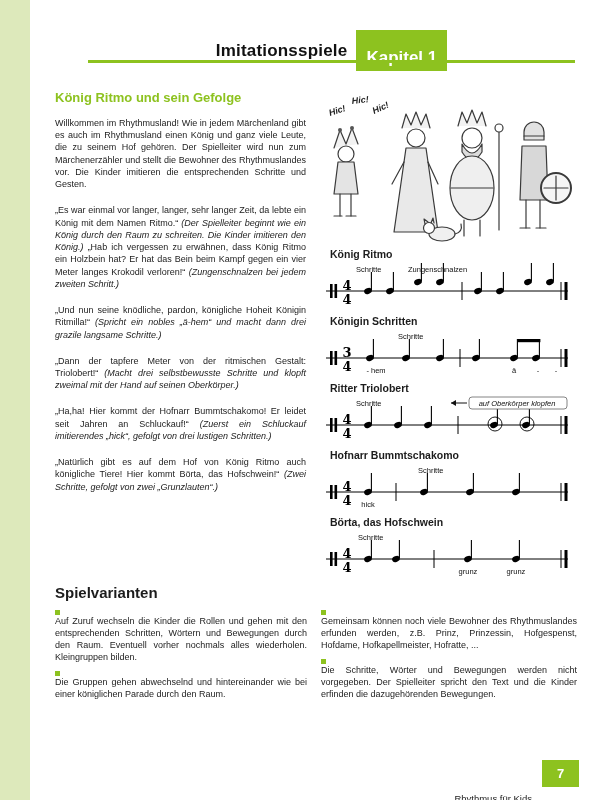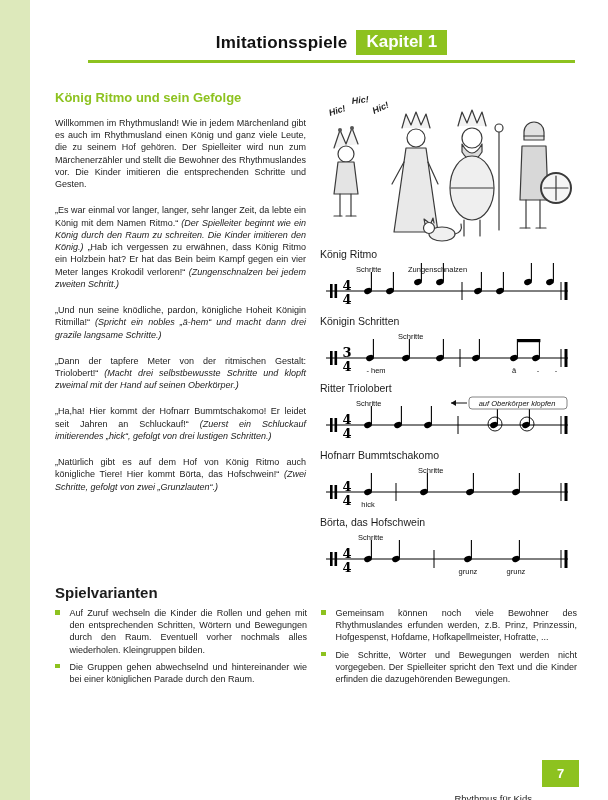--- a/index.html
+++ b/index.html
@@ -8,42 +8,42 @@
   body {
     width:608px; height:800px; position:relative; overflow:hidden;
     background:#ffffff; color:var(--ink);
     font-family:"Liberation Sans", sans-serif;
   }
   .strip { position:absolute; left:0; top:0; width:30px; height:800px; background:var(--strip); }
 
   .header { position:absolute; left:88px; right:33px; top:30px;
     display:flex; justify-content:center; align-items:center; gap:9px; }
   .h-title { font-size:17px; font-weight:bold; color:#111; letter-spacing:.2px; }
-  .h-chip  { background:var(--accent); color:#fff; font-size:17px; font-weight:bold; padding:2px 10px 3px; }
+  .h-chip  { background:var(--accent); color:#fff; font-size:17px; font-weight:bold; padding:18px 10px 3px; }
   .rule { position:absolute; left:88px; right:33px; top:60px; height:3px; background:var(--accent); }
 
   .title { position:absolute; left:55px; top:90px; margin:0;
     font-size:13px; font-weight:bold; color:var(--accent); }
 
   .col-left { position:absolute; left:55px; top:117px; width:251px; }
   .col-left p { margin:0 0 14px; font-size:9px; line-height:1.36; text-align:justify; }
   .it { font-style:italic; }
 
   .col-right { position:absolute; left:318px; top:88px; width:257px; }
   .illo { width:257px; height:158px; position:relative; }
   .staff-section { margin-top:2px; }
-  .staff-title { font-size:10.5px; font-weight:normal; margin:0 0 1px 2px; }
+  .staff-title { font-size:10.5px; font-weight:bold; margin:0 0 1px 12px; }
 
   .variants { position:absolute; left:55px; top:584px; width:522px; }
   .v-head { font-size:15px; font-weight:bold; margin:0 0 6px; }
   .v-cols { display:flex; gap:14px; }
   .v-cols ul { list-style:none; margin:0; padding:0; }
   .v-cols ul:first-child { width:252px; }
   .v-cols ul:last-child  { width:256px; }
-  .v-cols li { display:flex; gap:10px; font-size:9px; line-height:1.36; margin-bottom:5px; text-align:justify; }
+  .v-cols li { display:flex; gap:0; font-size:9px; line-height:1.36; margin-bottom:5px; text-align:justify;flex-direction:column; }
   .bullet { flex:0 0 auto; width:4.5px; height:4.5px; background:var(--accent); margin-top:3px; }
 
   .f-code   { position:absolute; left:65px;  top:771px; font-size:9.5px;margin-top:40px; }
   .f-series { position:absolute; right:76px; top:793px; font-size:9.5px; }
   .f-page   { position:absolute; left:542px; top:760px; width:37px; height:27px;
     background:var(--accent); color:#fff; font-size:13px; font-weight:bold;
     display:flex; align-items:center; justify-content:center; }
 </style>
 </head>
 <body>

